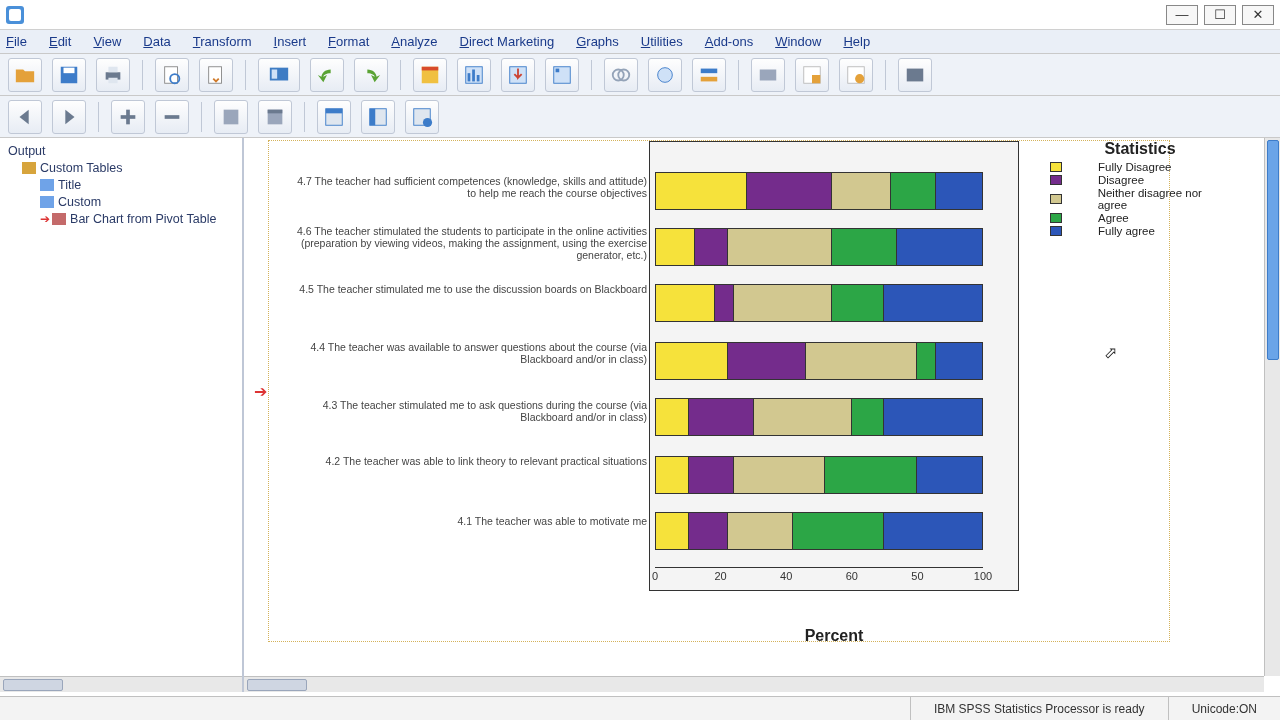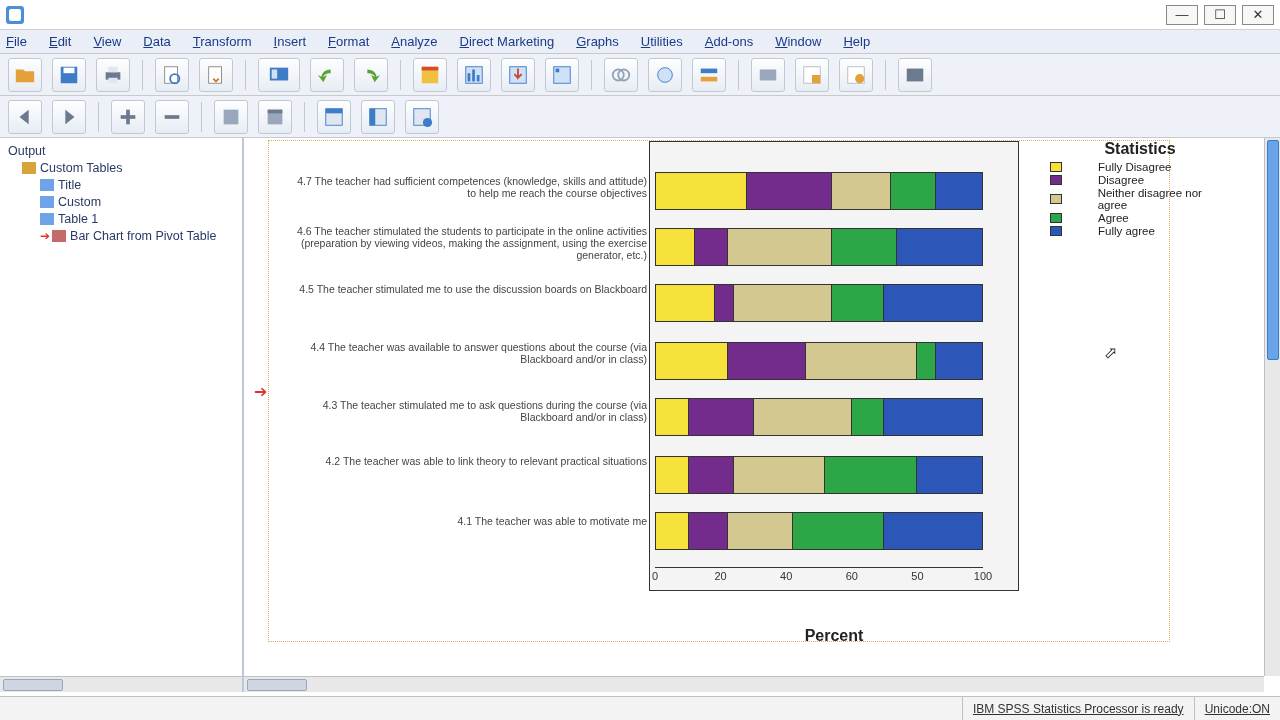--- a/index.html
+++ b/index.html
@@ -72,21 +72,21 @@
   .x-label { position: absolute; left: 0; right: 0; bottom: -28px; text-align: center; font-size: 13px; font-weight: bold; color: #222; }
 
   
   .legend { position: absolute; right: 30px; top: 2px; width: 180px; font-size: 11.5px; color: #222; }
   .legend .title { font-weight: bold; text-align: center; margin-bottom: 3px; font-size: 16px; }
   .legend .entry { display: flex; align-items: center; margin-bottom: 1px; gap: 32px; }
   .legend .sw { width: 12px; height: 10px; border: 1px solid #333; margin-right: 4px; }
 
   
   .statusbar { position: absolute; left: 0; right: 0; bottom: 0; height: 24px; background: #f3f3f3; border-top: 1px solid #c0c0c0; font-size: 12px; color: #333; display: flex; align-items: center; }
-  .statusbar .segm { border-left: 1px solid #c0c0c0; padding: 0 10px; height: 100%; display: flex; align-items: center; text-decoration: underline; }
+  .statusbar .segm { border-left: 1px solid #c0c0c0; padding: 0 23px; height: 100%; display: flex; align-items: center; }
   .statusbar .flex { flex: 1; }
 
   .cursor-ptr { position: absolute; font-size: 16px; color: #222; pointer-events: none; }
 </style>
 </head>
 <body>
 
 <div class="titlebar">
   <span class="app-icon"></span>
   <span class="spacer"></span>
@@ -301,24 +301,20 @@
         </div>
       <div class="node indent2">
           <span class="ico ico-tab"></span>
           <span>Title</span>
         </div>
       <div class="node indent2">
           <span class="ico ico-tab"></span>
           <span>Custom</span>
         </div>
       <div class="node indent2">
-          <span class="ico ico-tab"></span>
-          <span>Table 1</span>
-        </div>
-      <div class="node indent2">
           <span class="arrow-red">➔</span>
           <span class="ico ico-chart"></span>
           <span>Bar Chart from Pivot Table</span>
         </div>
     </div>
     <div class="hscroll">
         <div class="thumb"></div>
       </div>
   </div>
 

